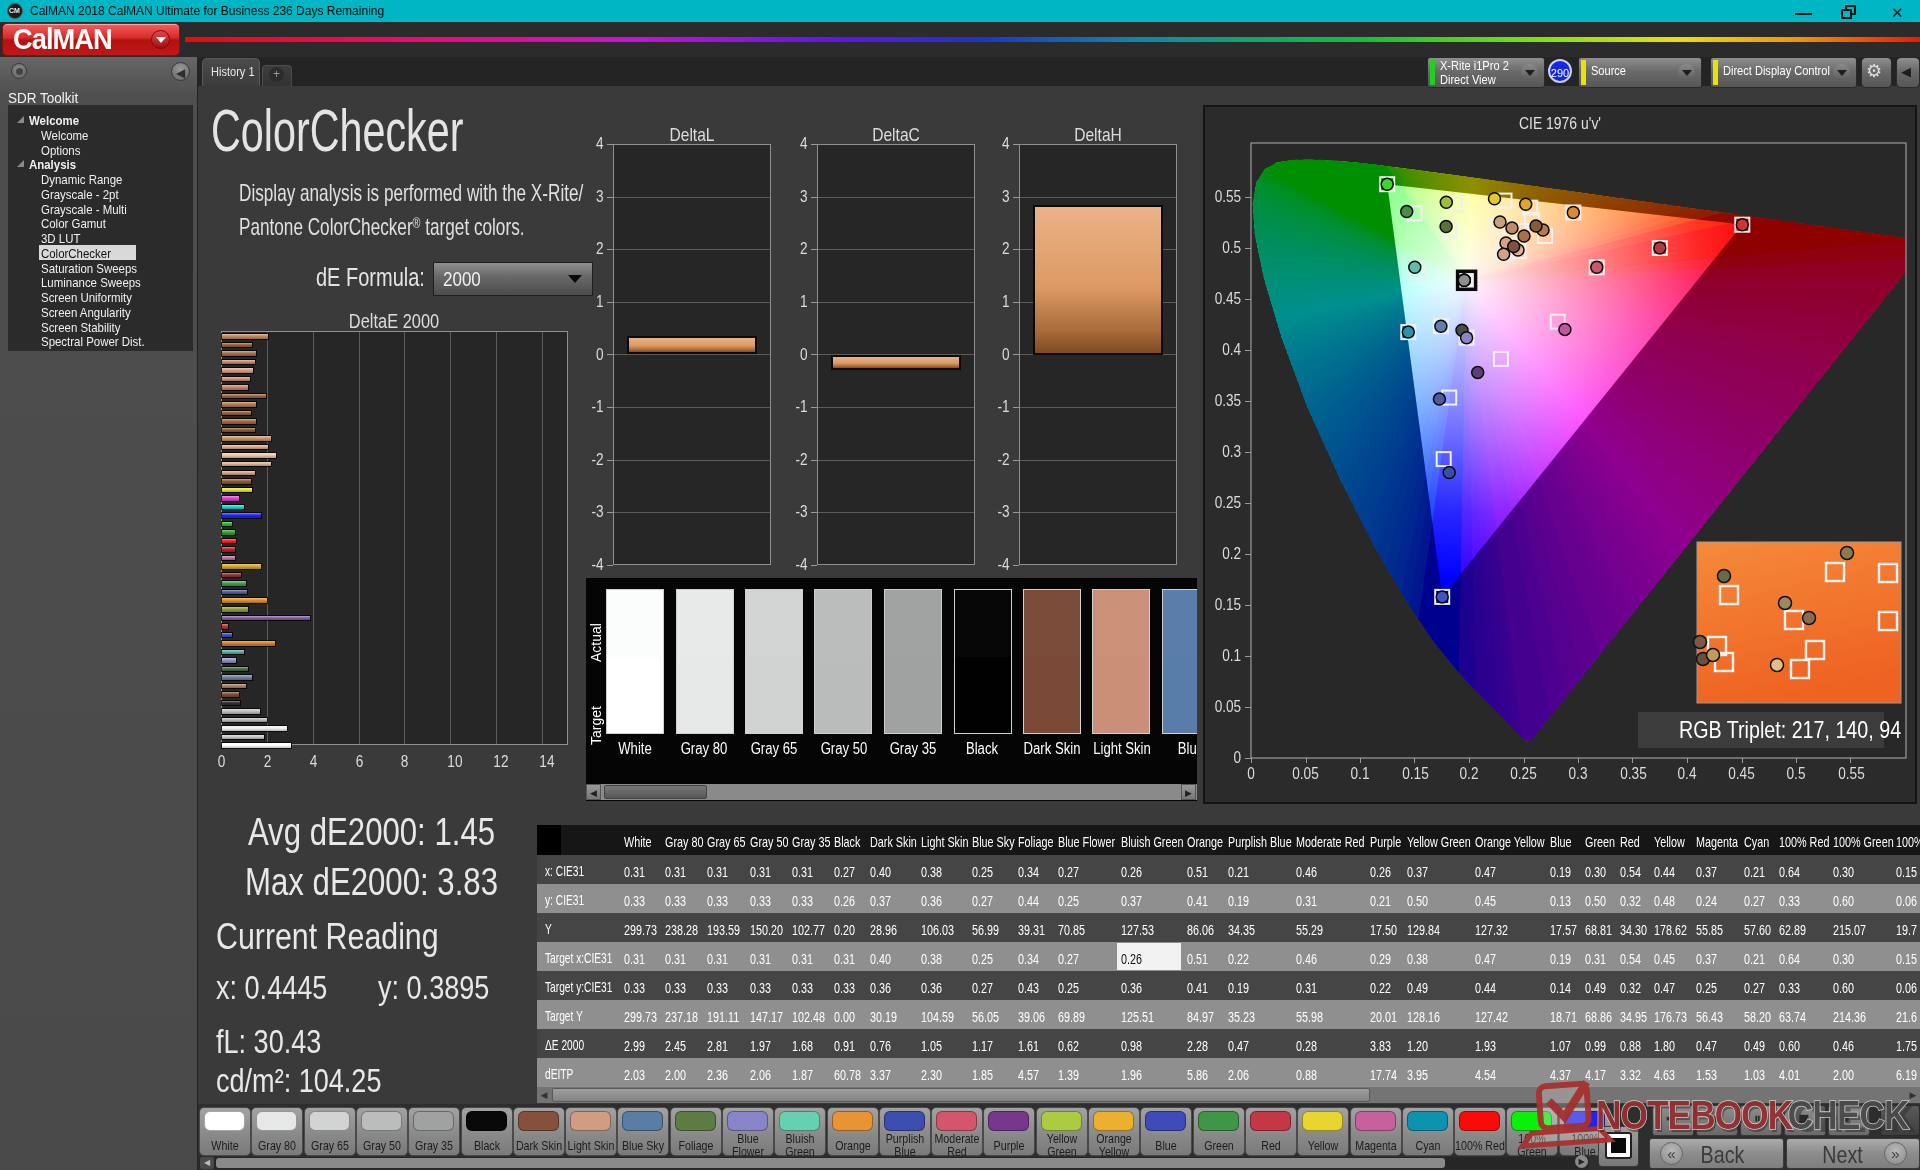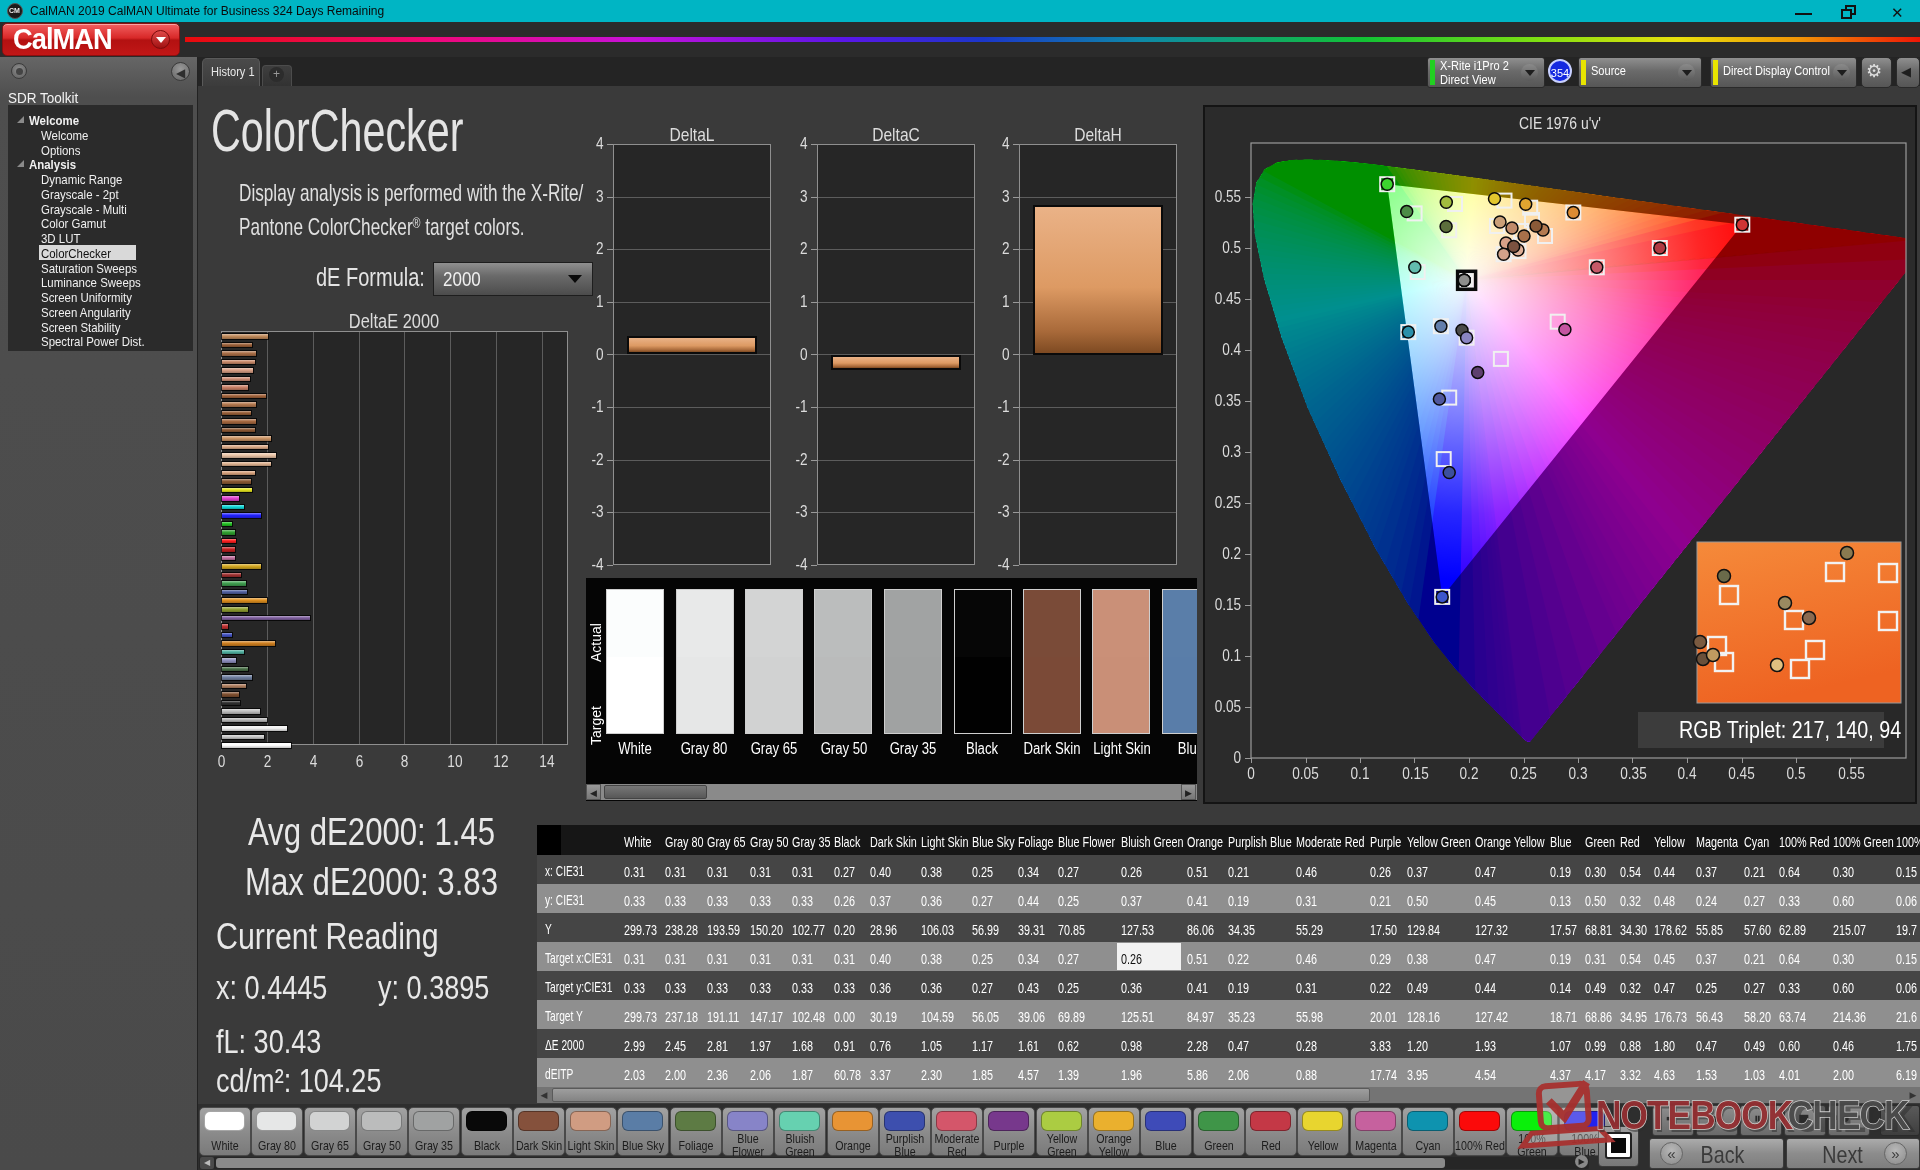--- a/index.html
+++ b/index.html
@@ -11,21 +11,21 @@
 .chart{background:#262626;border:1px solid #8f8f8f}
 .gl{position:absolute;background:#5c5c5c}
 .axlab{position:absolute;color:#dcdcdc;font-size:16px;transform:scaleX(0.85)}
 .tick{position:absolute;background:#9a9a9a}
 </style></head><body>
 <div id="app">
 
 <div class="abs" style="left:0;top:0;width:1920px;height:22px;background:#00b5c4"></div>
 <div class="abs" style="left:7px;top:3px;width:16px;height:16px;border-radius:50%;background:#1a1a1a;border:1px solid #555"></div>
 <div class="abs" style="left:9px;top:7px;color:#eee;font-size:7px;font-weight:bold">CM</div>
-<div class="abs" style="left:30px;top:4px;color:#0a0a0a;font-size:12px">CalMAN 2019 CalMAN Ultimate for Business 324 Days Remaining</div>
+<div class="abs" style="left:30px;top:4px;color:#0a0a0a;font-size:12px">CalMAN 2018 CalMAN Ultimate for Business 236 Days Remaining</div>
 <div class="abs" style="left:1795px;top:13px;width:17px;height:2px;background:#111"></div>
 <div class="abs" style="left:1845px;top:5px;width:11px;height:10px;border:2px solid #111"></div>
 <div class="abs" style="left:1841px;top:9px;width:11px;height:10px;border:2px solid #111;background:#00b5c4"></div>
 <div class="abs" style="left:1891px;top:4px;color:#111;font-size:15px">✕</div>
 
 <div class="abs" style="left:0;top:22px;width:1920px;height:35px;background:#2b2b2b"></div>
 <div class="abs" style="left:2px;top:23px;width:178px;height:33px;border-radius:5px;background:linear-gradient(#f26060 0%,#d82828 45%,#b31111 52%,#c11717 100%);border:1px solid #8c0f0f;box-shadow:inset 0 1px 0 rgba(255,255,255,.45)"></div>
 <div class="abs" style="left:13px;top:23px;width:140px;color:#fff;font-size:29px;font-weight:bold;letter-spacing:-1px;transform:scaleX(0.94);transform-origin:0 0">CalMAN</div>
 <div class="abs" style="left:151px;top:30px;width:19px;height:19px;border-radius:50%;background:linear-gradient(#e04848,#a01212);border:1px solid #7c0c0c"></div>
 <div class="abs" style="left:156px;top:37px;width:0;height:0;border-left:5px solid transparent;border-right:5px solid transparent;border-top:6px solid #fff"></div>
@@ -61,21 +61,21 @@
 <div class="abs" style="left:202px;top:58px;width:58px;height:28px;background:linear-gradient(#4a4a4a,#3c3c3c);border:1px solid #5a5a5a;border-bottom:none;border-radius:5px 5px 0 0"></div>
 <div class="abs" style="left:211px;top:64px;color:#e8e8e8;font-size:13px;transform:scaleX(0.85);transform-origin:0 0;white-space:nowrap">History 1</div>
 <div class="abs" style="left:262px;top:65px;width:30px;height:21px;background:linear-gradient(#3e3e3e,#323232);border:1px solid #4c4c4c;border-bottom:none;border-radius:4px 4px 0 0"></div>
 <div class="abs" style="left:269px;top:67px;width:15px;height:15px;border-radius:50%;background:#2c2c2c;color:#999;font-size:12px;text-align:center;line-height:14px">+</div>
 <div class="abs" style="left:198px;top:86px;width:1722px;height:1018px;background:#3a3a3a"></div>
 <div class="abs gbtn" style="left:1427px;top:57px;width:118px;height:31px"></div>
     <div class="abs" style="left:1430px;top:60px;width:5px;height:25px;background:#21d021"></div>
     <div class="abs" style="left:1440px;top:59px;color:#fff;font-size:13px;line-height:14px;transform:scaleX(0.85);transform-origin:0 0;white-space:nowrap">X-Rite i1Pro 2<br>Direct View</div>
     <div class="abs" style="left:1521px;top:64px;width:17px;height:17px;border-radius:50%;background:linear-gradient(#8a8a8a,#5a5a5a)"></div>
     <div class="abs" style="left:1525px;top:70px;width:0;height:0;border-left:5px solid transparent;border-right:5px solid transparent;border-top:6px solid #1e1e1e"></div>
-    <div class="abs" style="left:1548px;top:59px;width:24px;height:24px;border-radius:50%;background:#1428e0;border:2px solid #c8d0ff;color:#fff;font-size:11px;text-align:center;line-height:24px">354</div>
+    <div class="abs" style="left:1548px;top:59px;width:24px;height:24px;border-radius:50%;background:#1428e0;border:2px solid #c8d0ff;color:#fff;font-size:11px;text-align:center;line-height:24px">290</div>
     <div class="abs gbtn" style="left:1578px;top:57px;width:124px;height:31px"></div>
     <div class="abs" style="left:1581px;top:60px;width:5px;height:25px;background:#e8e400"></div>
     <div class="abs" style="left:1591px;top:63px;color:#fff;font-size:13px;transform:scaleX(0.85);transform-origin:0 0;white-space:nowrap">Source</div>
     <div class="abs" style="left:1678px;top:64px;width:17px;height:17px;border-radius:50%;background:linear-gradient(#8a8a8a,#5a5a5a)"></div>
     <div class="abs" style="left:1682px;top:70px;width:0;height:0;border-left:5px solid transparent;border-right:5px solid transparent;border-top:6px solid #1e1e1e"></div>
     <div class="abs gbtn" style="left:1710px;top:57px;width:147px;height:31px"></div>
     <div class="abs" style="left:1713px;top:60px;width:5px;height:25px;background:#e8e400"></div>
     <div class="abs" style="left:1723px;top:63px;color:#fff;font-size:13px;transform:scaleX(0.85);transform-origin:0 0;white-space:nowrap">Direct Display Control</div>
     <div class="abs" style="left:1833px;top:64px;width:17px;height:17px;border-radius:50%;background:linear-gradient(#8a8a8a,#5a5a5a)"></div>
     <div class="abs" style="left:1837px;top:70px;width:0;height:0;border-left:5px solid transparent;border-right:5px solid transparent;border-top:6px solid #1e1e1e"></div>

